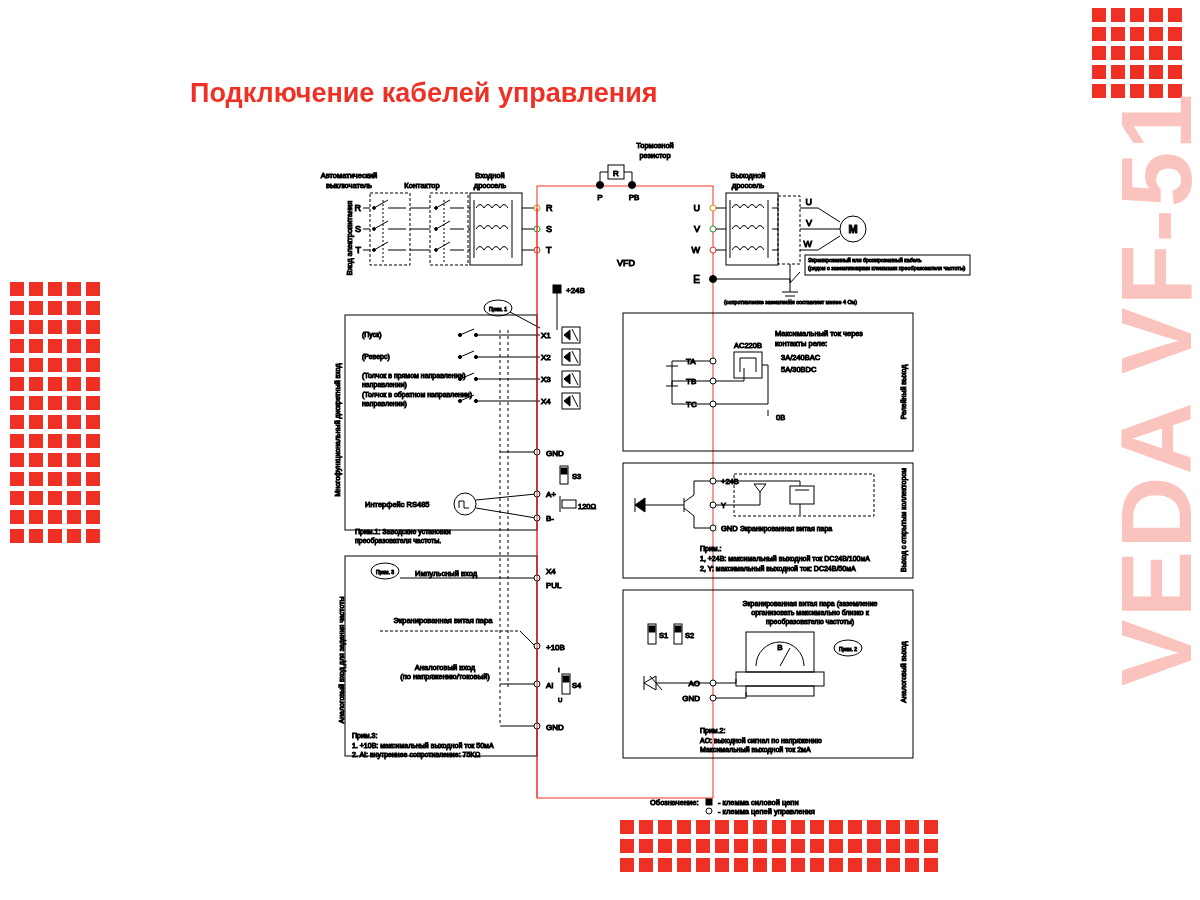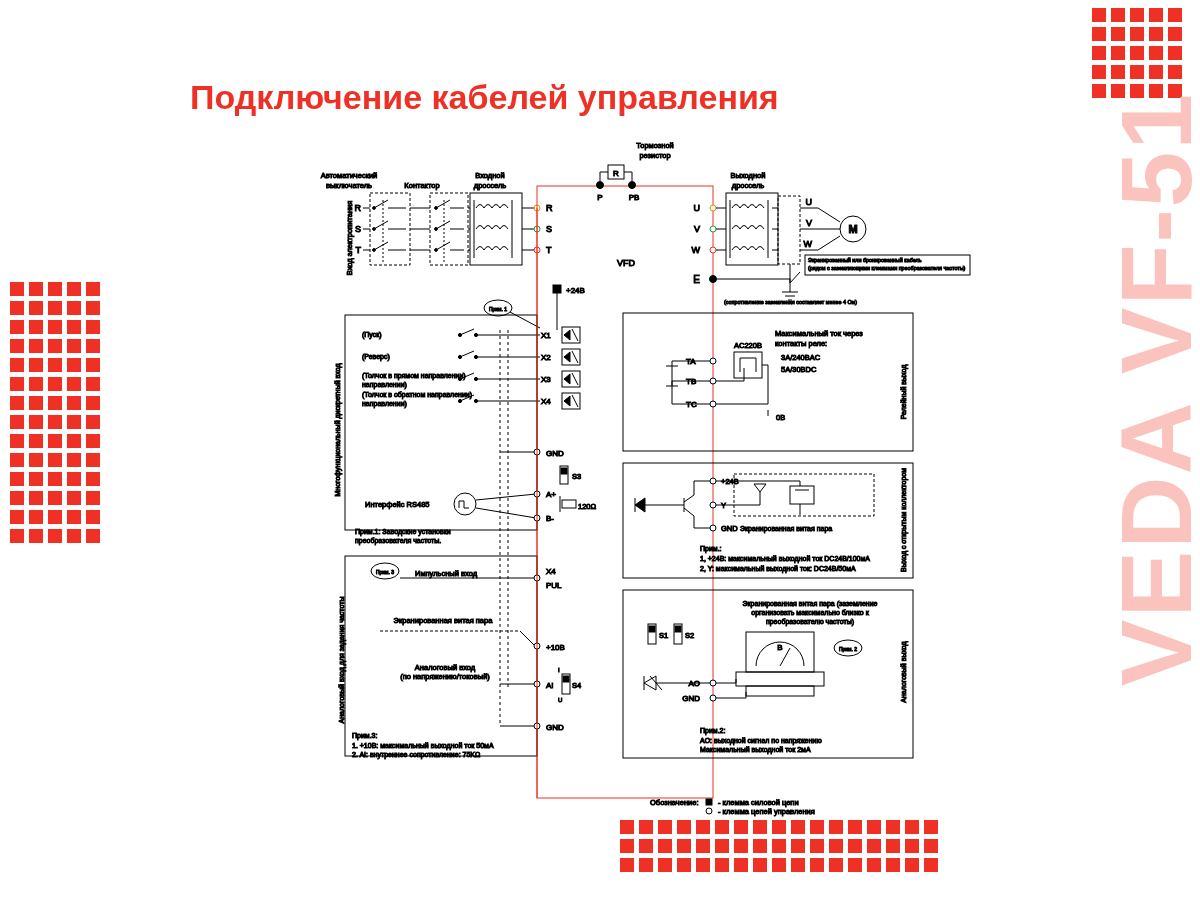--- a/index.html
+++ b/index.html
@@ -24,21 +24,21 @@
     color:#fbc3bd;
     writing-mode:vertical-rl;
     transform:rotate(180deg);
     font-family:"Liberation Sans", sans-serif;
     user-select:none;
   }
 
   
   #page-title{
     position:absolute;left:190px;top:78px;
-    font-size:34px;font-weight:bold;color:#ee3124;
+    font-size:27px;font-weight:bold;color:#ee3124;
     white-space:nowrap;
   }
 
   #diagram{position:absolute;left:0;top:0;width:1200px;height:900px;}
   text{font-family:"Liberation Sans", sans-serif;fill:#000;}
 </style>
 </head>
 <body>
 
 <div class="dot-grid" id="grid-top-right">

